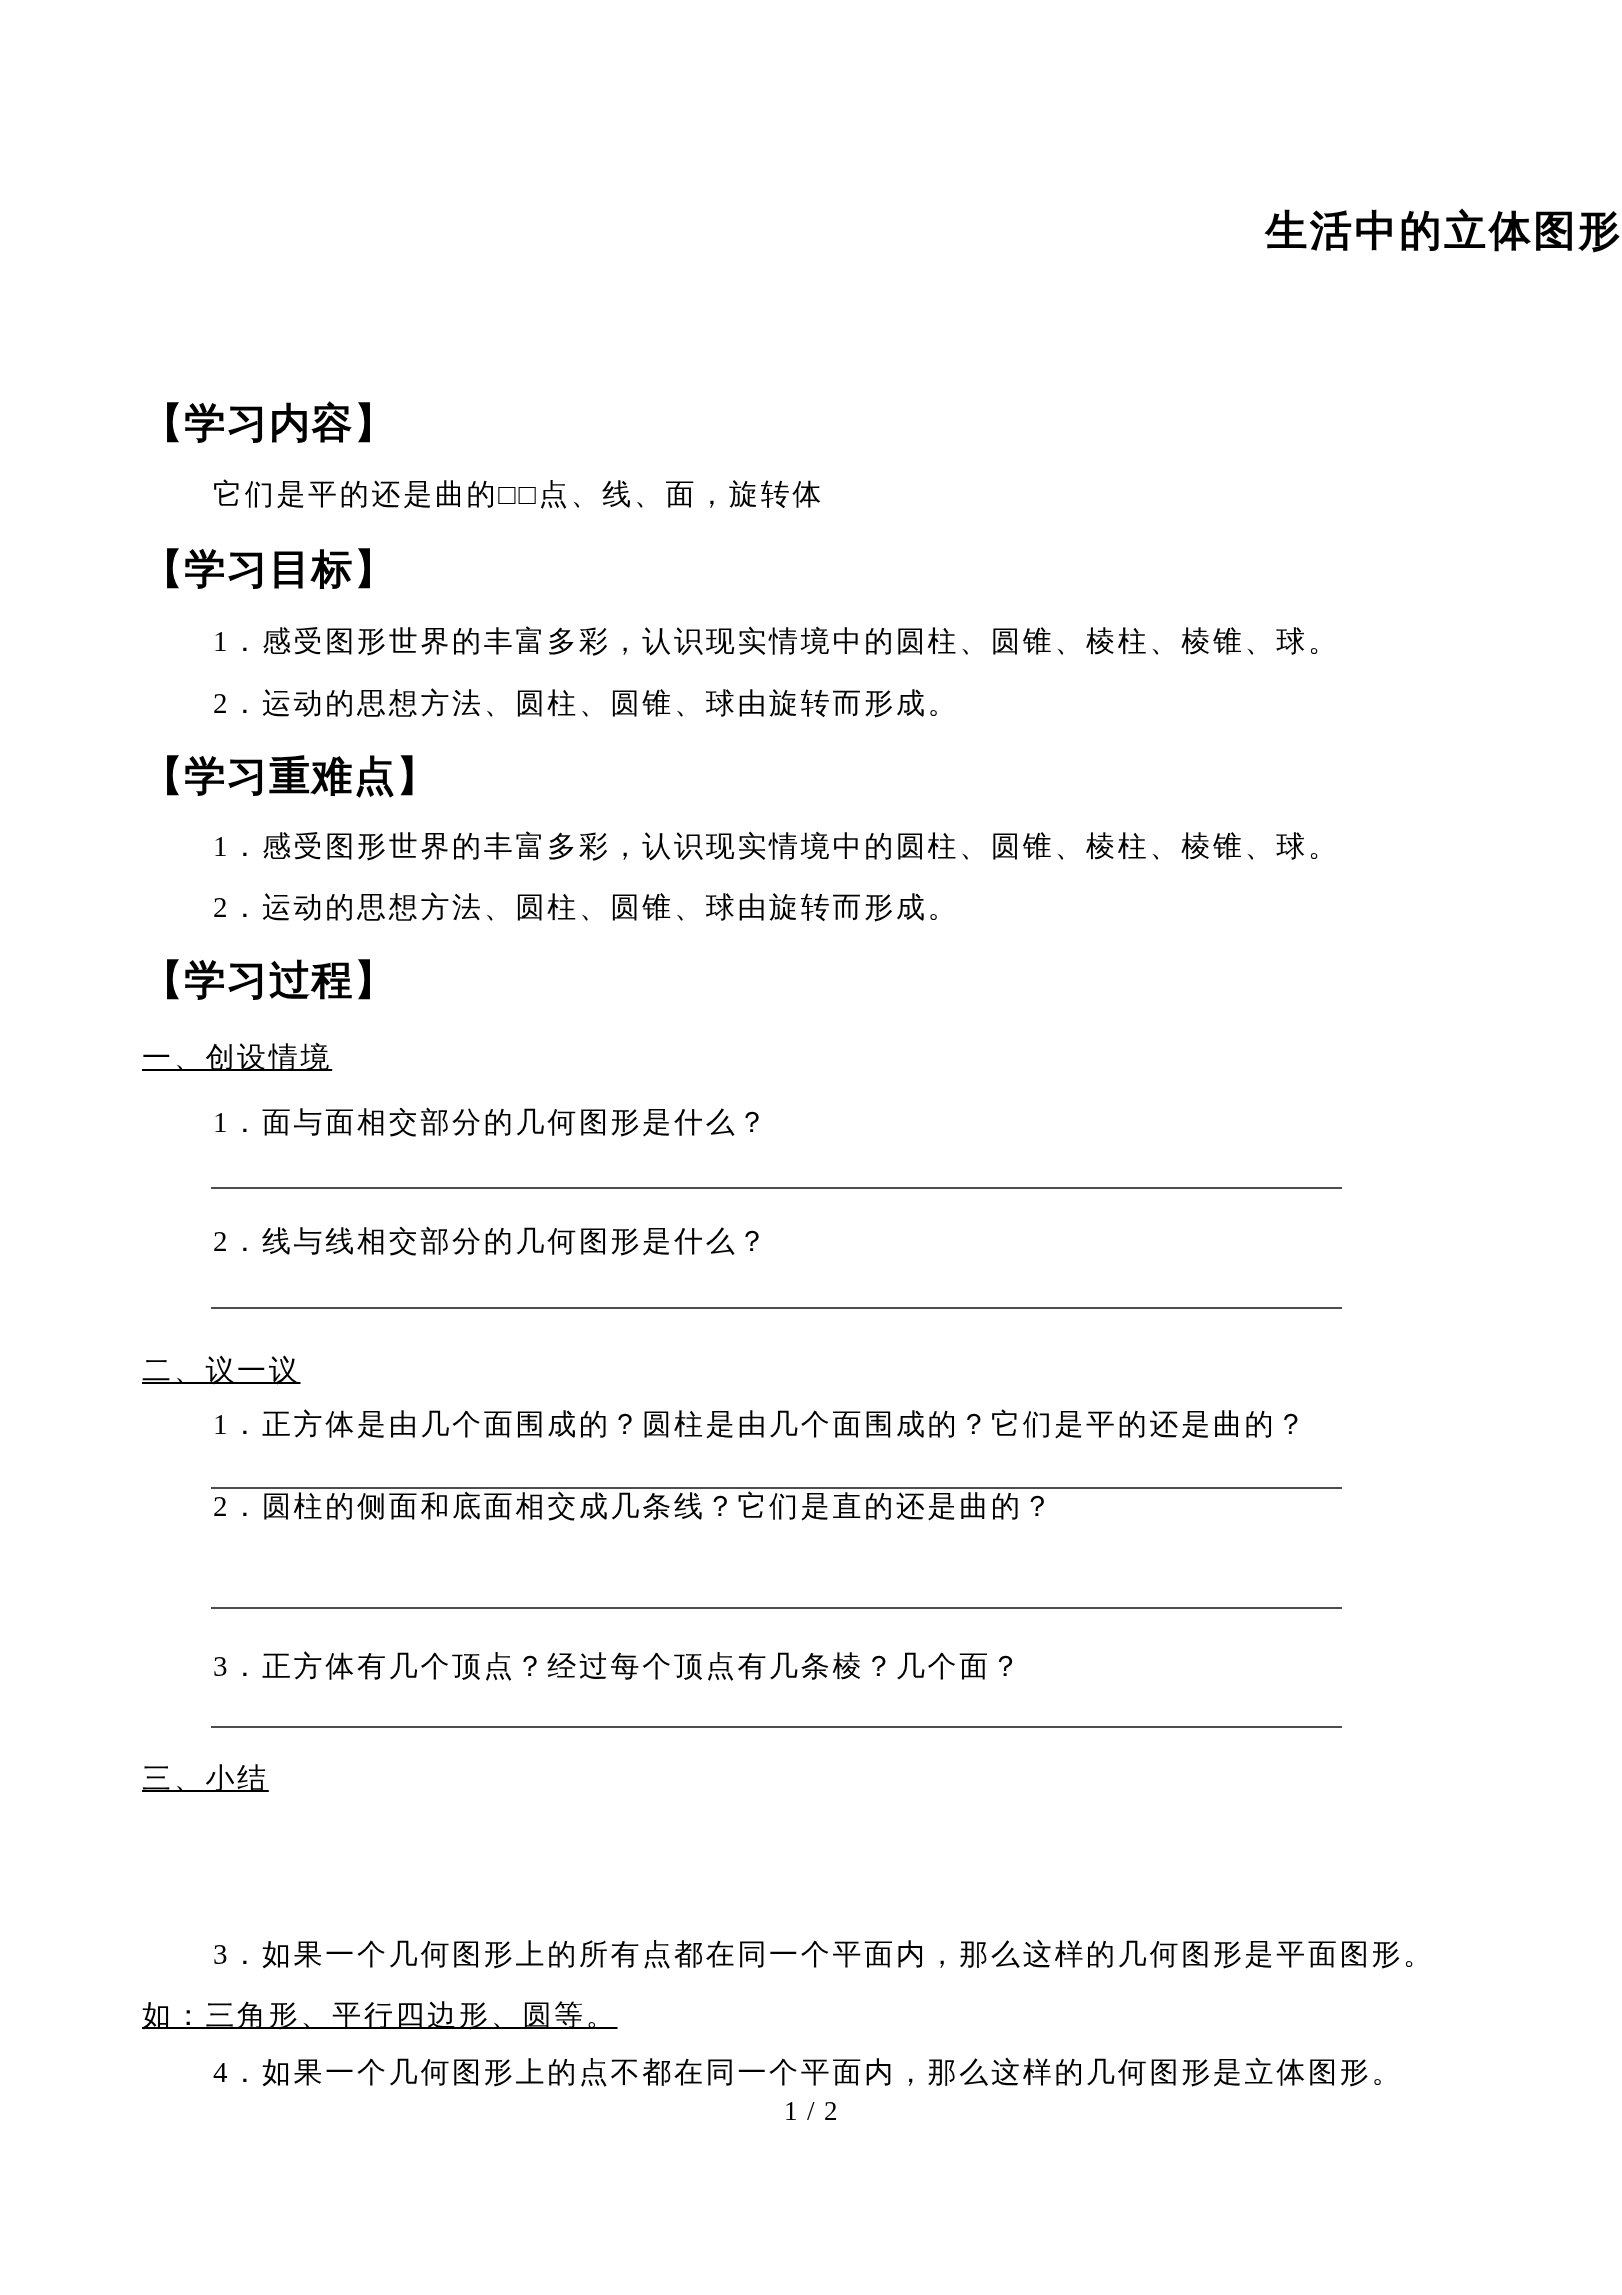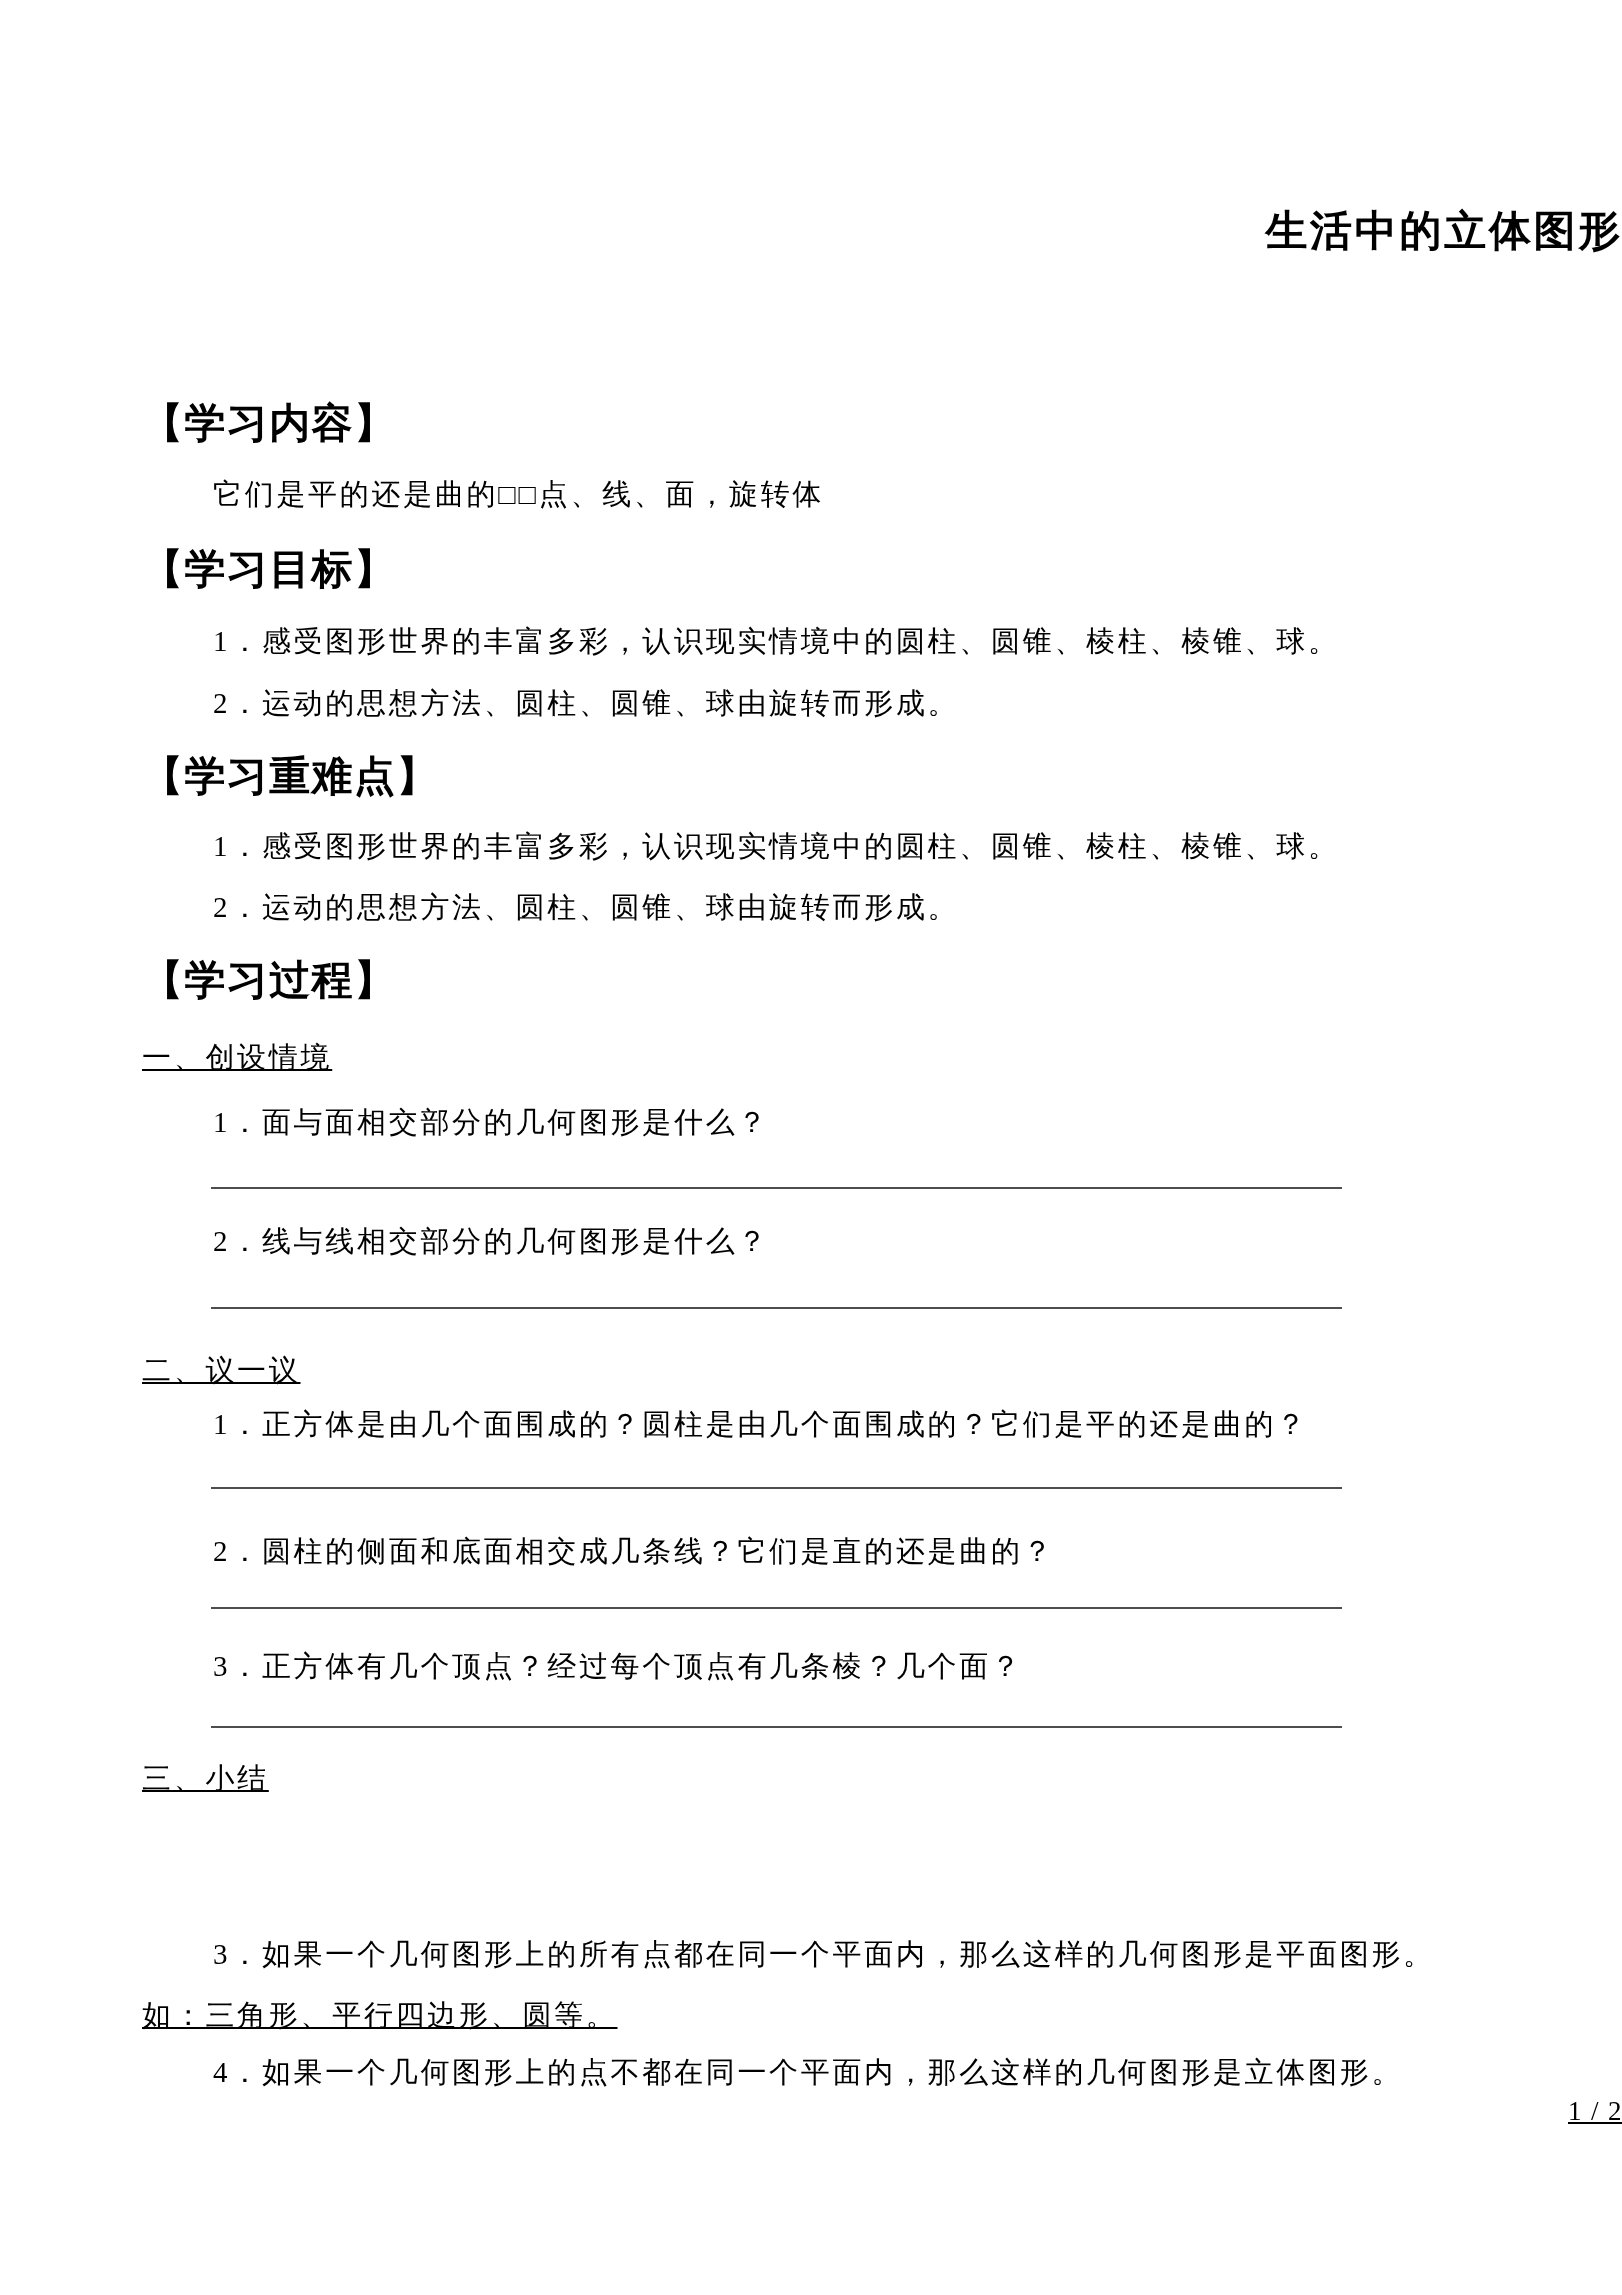--- a/index.html
+++ b/index.html
@@ -47,24 +47,23 @@
     left: 211px;
     width: 1131px;
     height: 0;
     border-bottom: 2px solid #4d4d4d;
   }
   .footer {
     position: absolute;
     top: 2096px;
     left: 0;
     width: 100%;
-    text-align: right;
+    text-align: center;
     font-size: 27px;
     letter-spacing: 1.4px;
-    text-decoration: underline;
   }
 </style>
 </head>
 <body>
 
 <div class="page">
 
   <h1 class="title">生活中的立体图形</h1>
 
   <div class="heading" style="top:399px">【学习内容】</div>
@@ -82,21 +81,21 @@
 
   <div class="line at-margin" style="top:1036px">一、创设情境</div>
   <div class="line indented" style="top:1101px">1．面与面相交部分的几何图形是什么？</div>
   <div class="rule" style="top:1187px"></div>
   <div class="line indented" style="top:1220px">2．线与线相交部分的几何图形是什么？</div>
   <div class="rule" style="top:1307px"></div>
 
   <div class="line at-margin" style="top:1349px">二、议一议</div>
   <div class="line indented" style="top:1403px">1．正方体是由几个面围成的？圆柱是由几个面围成的？它们是平的还是曲的？</div>
   <div class="rule" style="top:1487px"></div>
-  <div class="line indented" style="top:1530px">2．圆柱的侧面和底面相交成几条线？它们是直的还是曲的？</div>
+  <div class="line indented" style="top:1485px">2．圆柱的侧面和底面相交成几条线？它们是直的还是曲的？</div>
   <div class="rule" style="top:1607px"></div>
   <div class="line indented" style="top:1645px">3．正方体有几个顶点？经过每个顶点有几条棱？几个面？</div>
   <div class="rule" style="top:1726px"></div>
 
   <div class="line at-margin" style="top:1757px">三、小结</div>
   <div class="line indented" style="top:1933px">3．如果一个几何图形上的所有点都在同一个平面内，那么这样的几何图形是平面图形。</div>
   <div class="line at-margin" style="top:1994px">如：三角形、平行四边形、圆等。</div>
   <div class="line indented" style="top:2051px">4．如果一个几何图形上的点不都在同一个平面内，那么这样的几何图形是立体图形。</div>
 
   <div class="footer">1 / 2</div>

